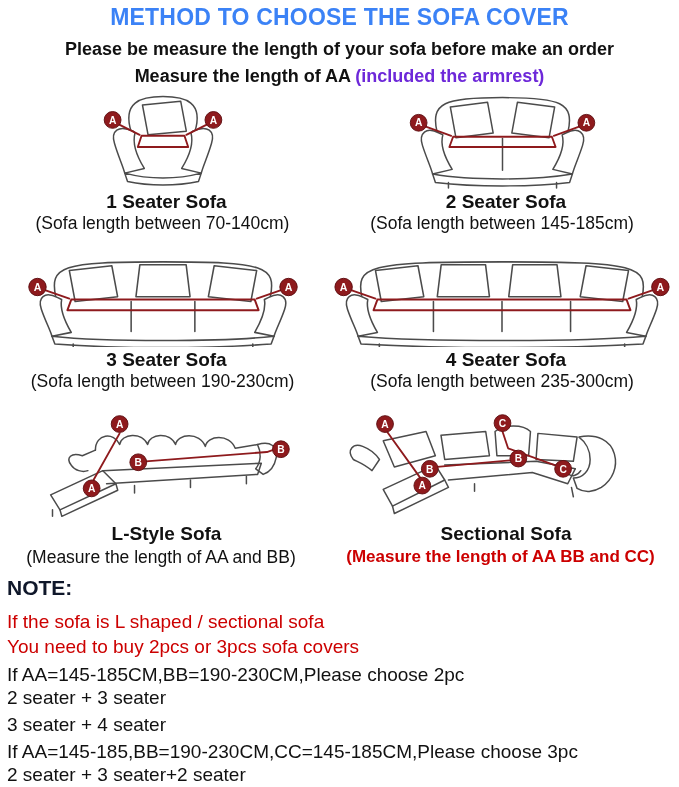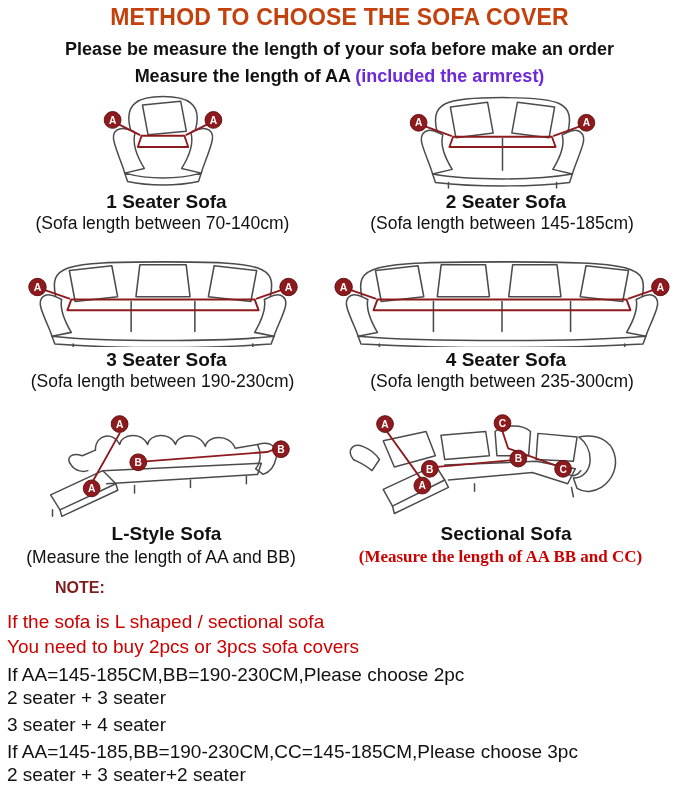--- a/index.html
+++ b/index.html
@@ -2,41 +2,41 @@
 <html><head>
 <meta charset="utf-8">
 <style>
   html,body{margin:0;padding:0;}
   body{
     width:679px;height:787px;overflow:hidden;background:#ffffff;
     font-family:"Liberation Sans","DejaVu Sans",sans-serif;color:#111;
   }
   .page{padding-top:4px;}
   .title{
-    margin:0;text-align:center;font-size:23px;font-weight:bold;color:#c2410c;
+    margin:0;text-align:center;font-size:23px;font-weight:bold;color:#3b82f6;
     letter-spacing:.2px;
   }
   .subtitle{margin:8px 0 0;text-align:center;font-size:18px;font-weight:bold;}
   .measure{margin:6px 0 0;text-align:center;font-size:18px;font-weight:bold;}
   .red{color:#6d28d9;}
   .row{display:flex;align-items:flex-end;}
   .row1{margin-top:4px;}
   .row2{margin-top:22px;}
   .row3{margin-top:20px;align-items:flex-end;}
   .cell-l{width:325px;}
   .cell-r{width:354px;}
   figure{margin:0;text-align:center;}
   figure svg{display:block;margin:0 auto;}
   .sofa-name{font-size:19px;font-weight:bold;margin-top:2px;line-height:21px;padding-left:8px;}
   .sofa-range{font-size:17.5px;margin-top:1px;line-height:20px;white-space:nowrap;}
   .caption-row{display:flex;margin-top:3px;justify-content:space-between;}
   .caption-black{width:322px;text-align:center;font-size:17.5px;white-space:nowrap;}
-  .caption-red{width:357px;text-align:center;font-size:17px;font-weight:bold;color:#cc0000;white-space:nowrap;font-family:Liberation Serif, serif;}
+  .caption-red{width:357px;text-align:center;font-size:17px;font-weight:bold;color:#cc0000;white-space:nowrap;}
   .note{padding-left:7px;margin-top:8px;}
-  .note-heading{color:#7f1d1d;font-weight:bold;font-size:16px;line-height:24px;margin-bottom:9px;margin-left:48px;}
+  .note-heading{color:#0f172a;font-weight:bold;font-size:21px;line-height:24px;margin-bottom:9px;}
   .red-line{color:#cc0000;font-size:19px;line-height:25px;}
   .rules{margin-top:3px;}
   .rule-line{font-size:19px;line-height:23px;}
   .rule-group{margin-top:4px;}
   
   .ln{fill:none;stroke:#4b4b4b;stroke-width:1.6;stroke-linecap:round;stroke-linejoin:round;}
   .wh{fill:#ffffff;}
   .rl{fill:none;stroke:#8e1a1d;stroke-width:2;stroke-linecap:round;stroke-linejoin:round;}
   .badge circle{fill:#8e1a1d;stroke:#5f0f12;stroke-width:1;}
   .badge text{

